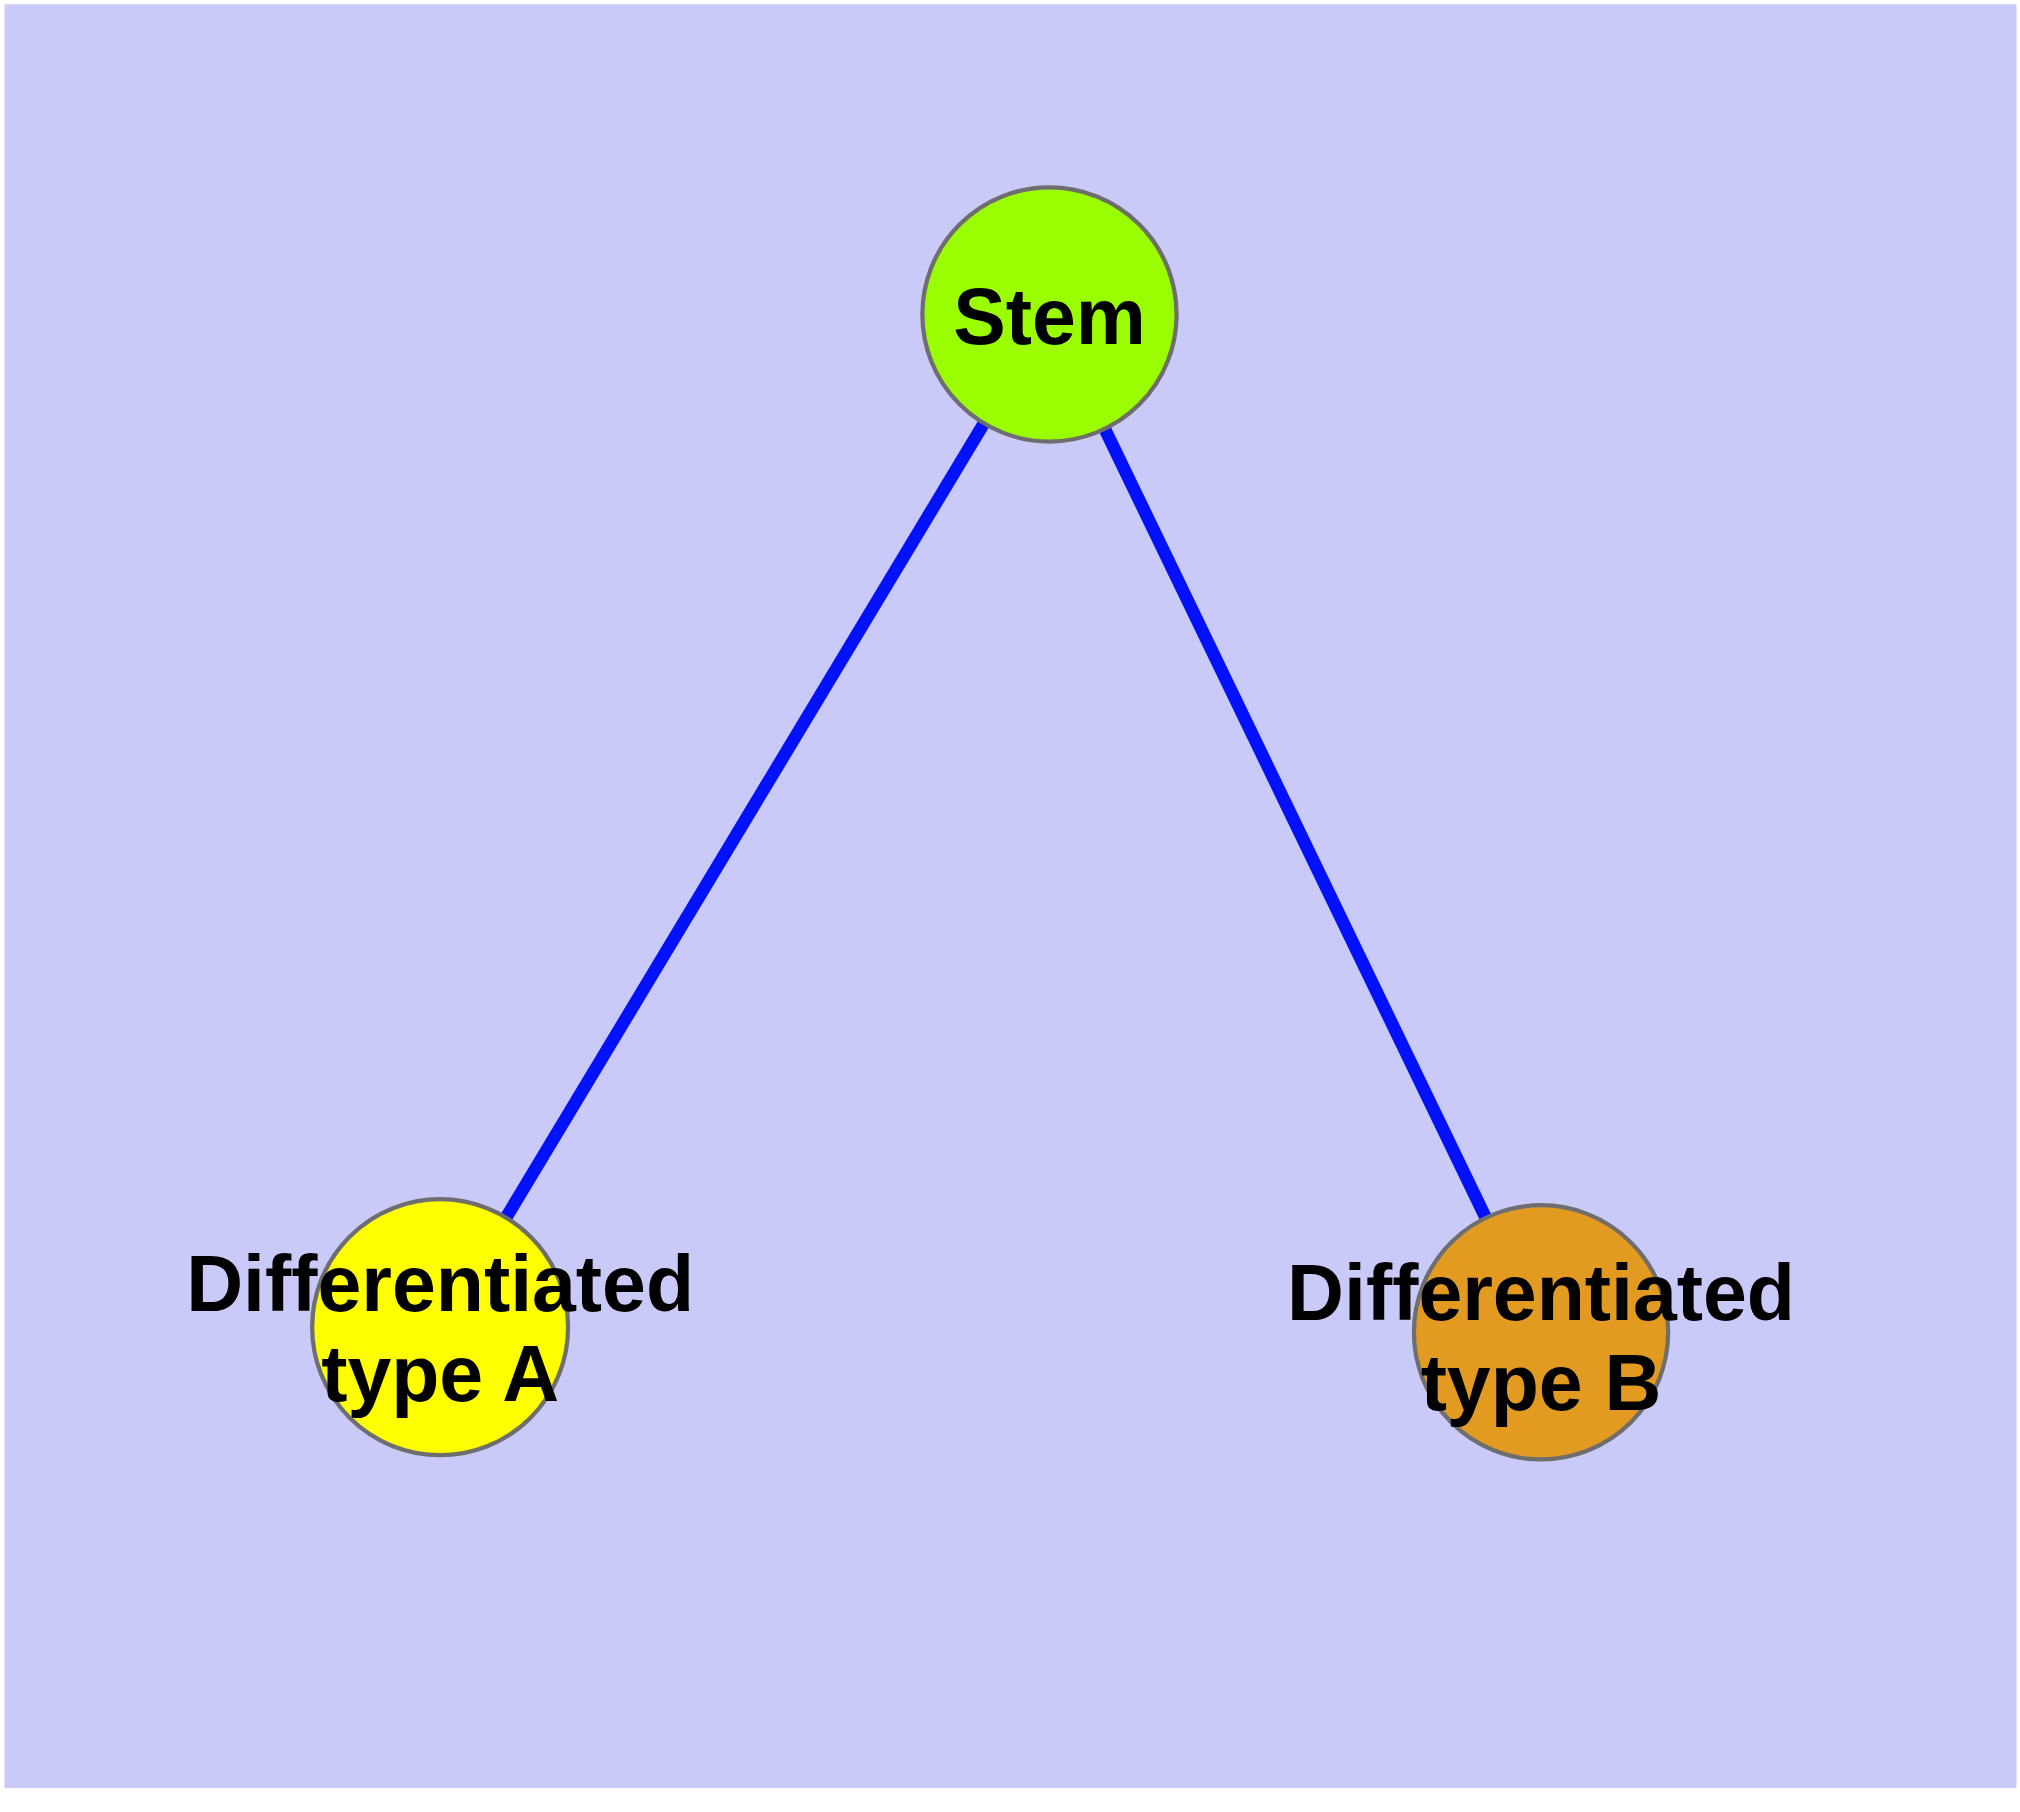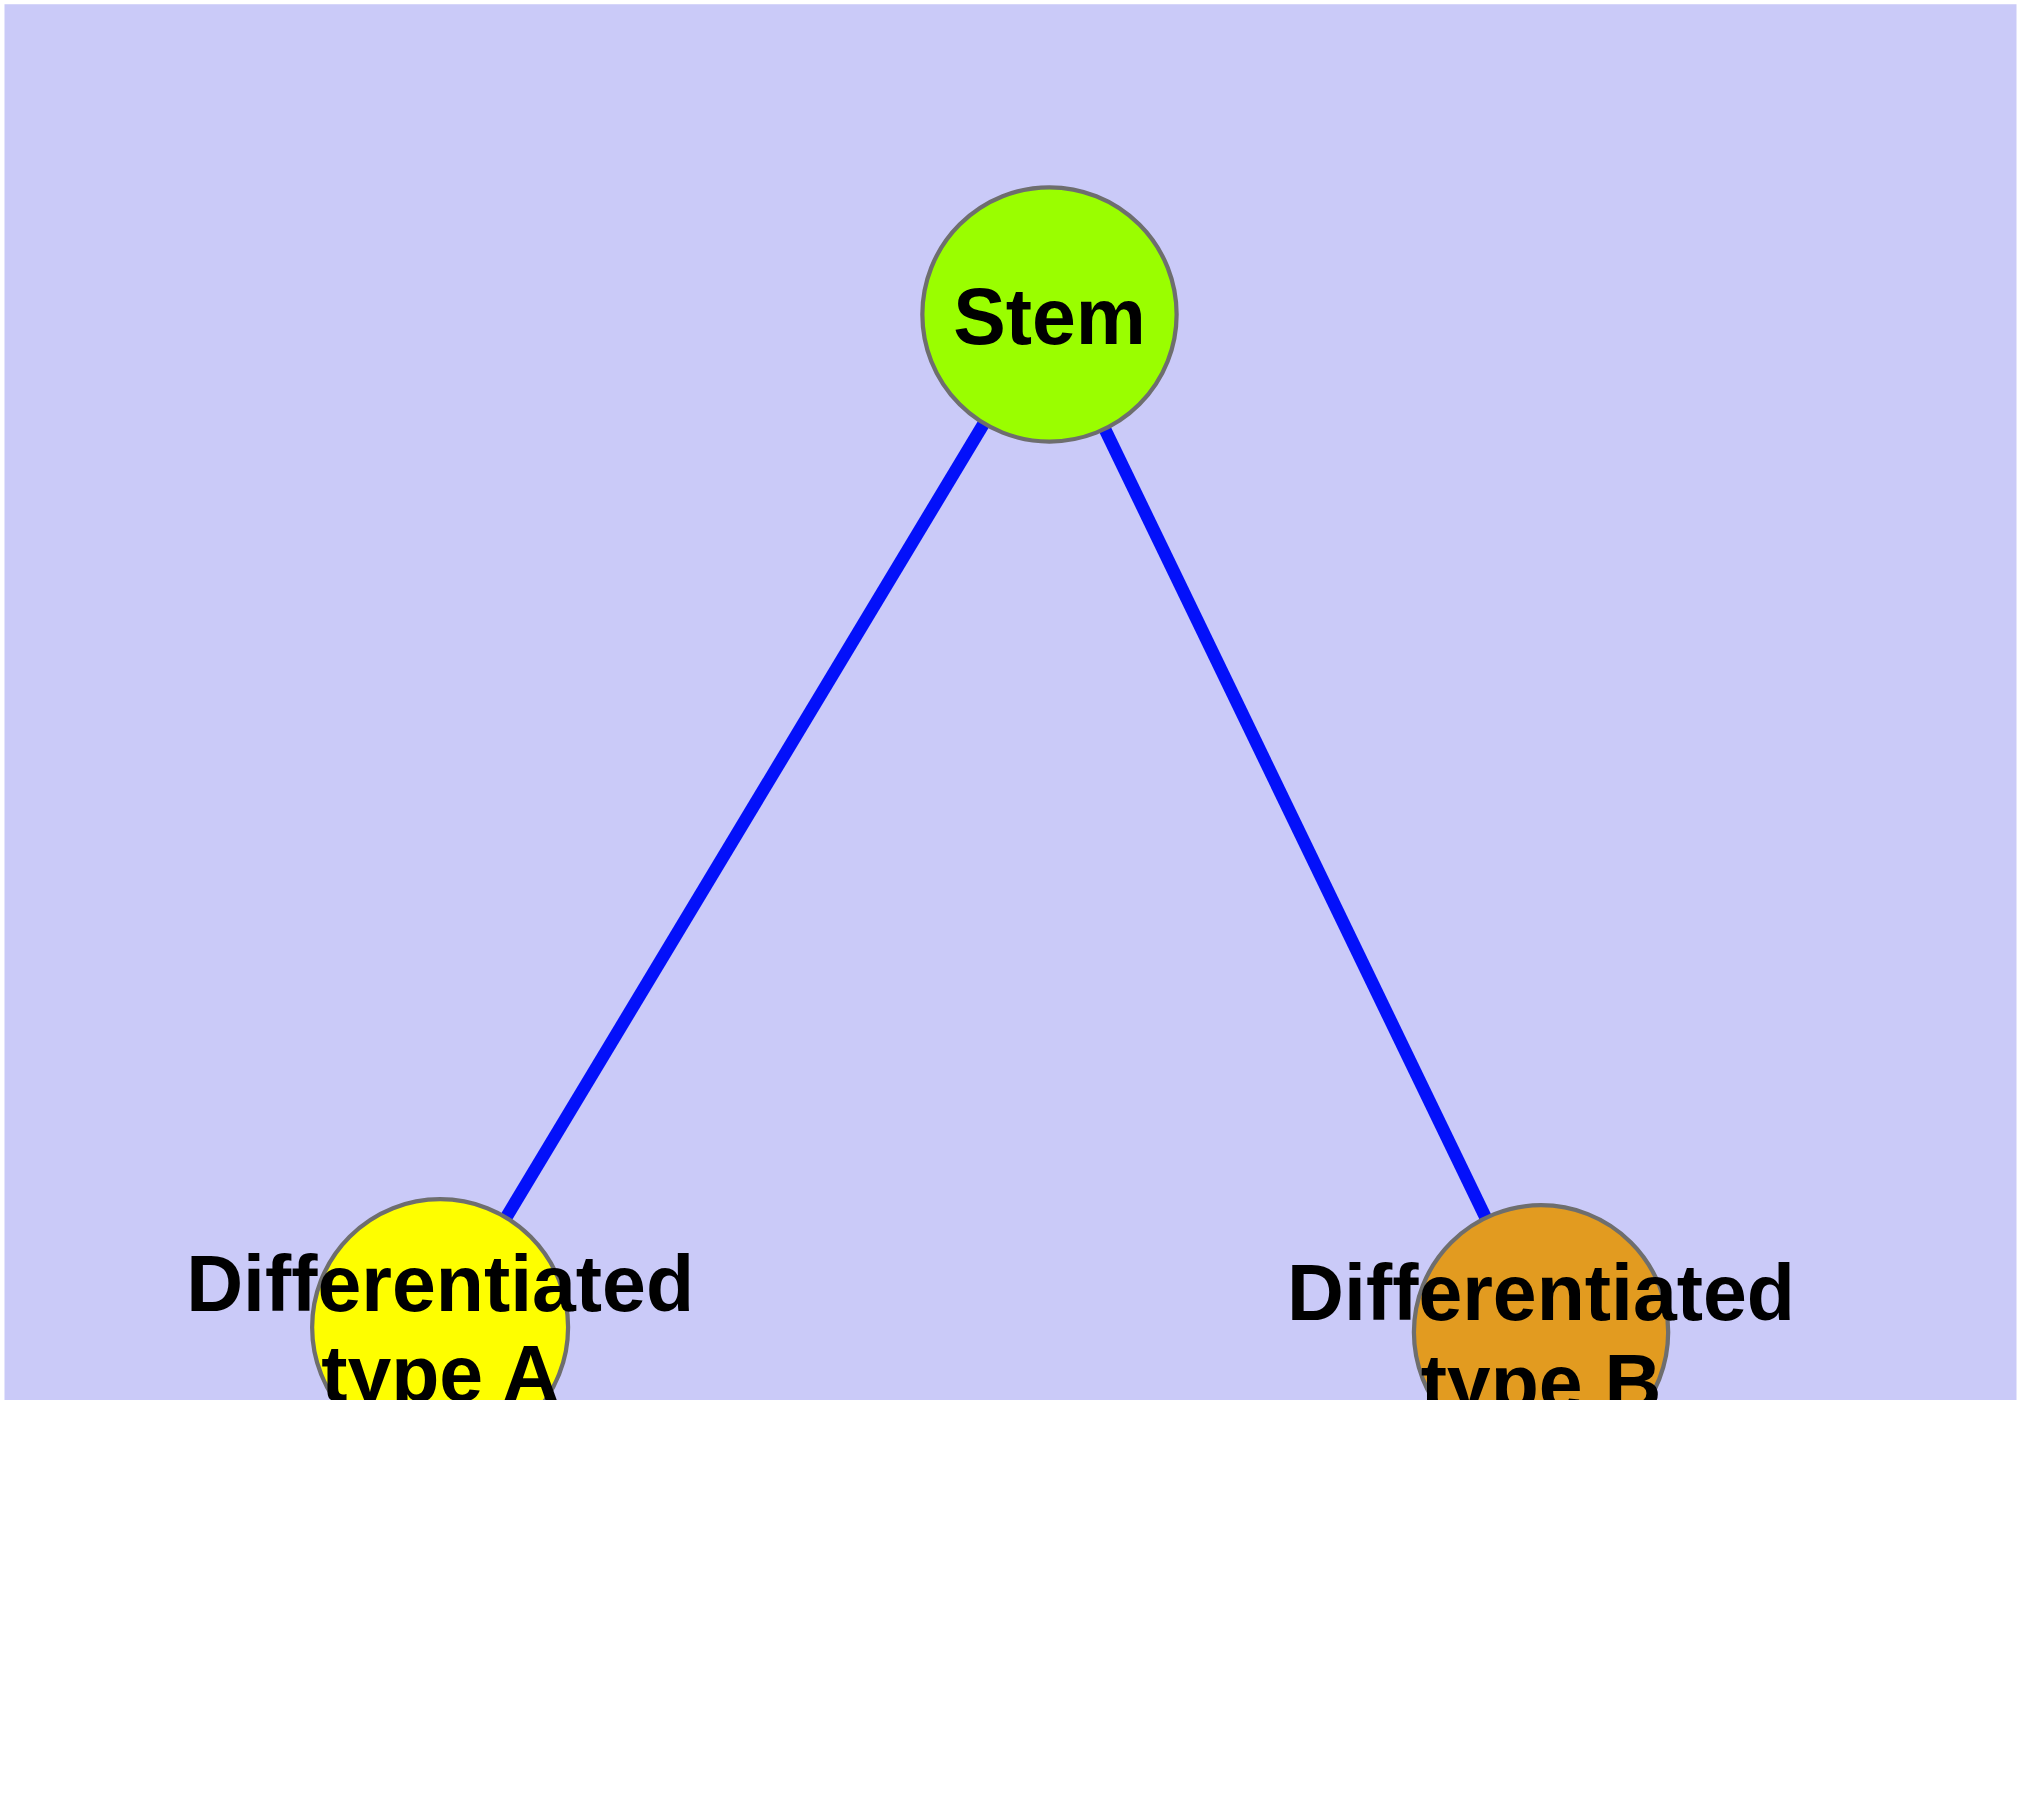--- a/index.html
+++ b/index.html
@@ -3,21 +3,21 @@
 <meta charset="utf-8">
 <style>
   html, body {
     margin: 0;
     padding: 0;
     background: #ffffff;
   }
   .stage {
     position: relative;
     width: 2021px;
-    height: 1400px;
+    height: 1788px;
     background: #ffffff;
   }
   svg.diagram {
     display: block;
     width: 2021px;
     height: 1812px;
   }
   .node-label {
     font-family: "Liberation Sans", "DejaVu Sans", sans-serif;
     font-weight: bold;

